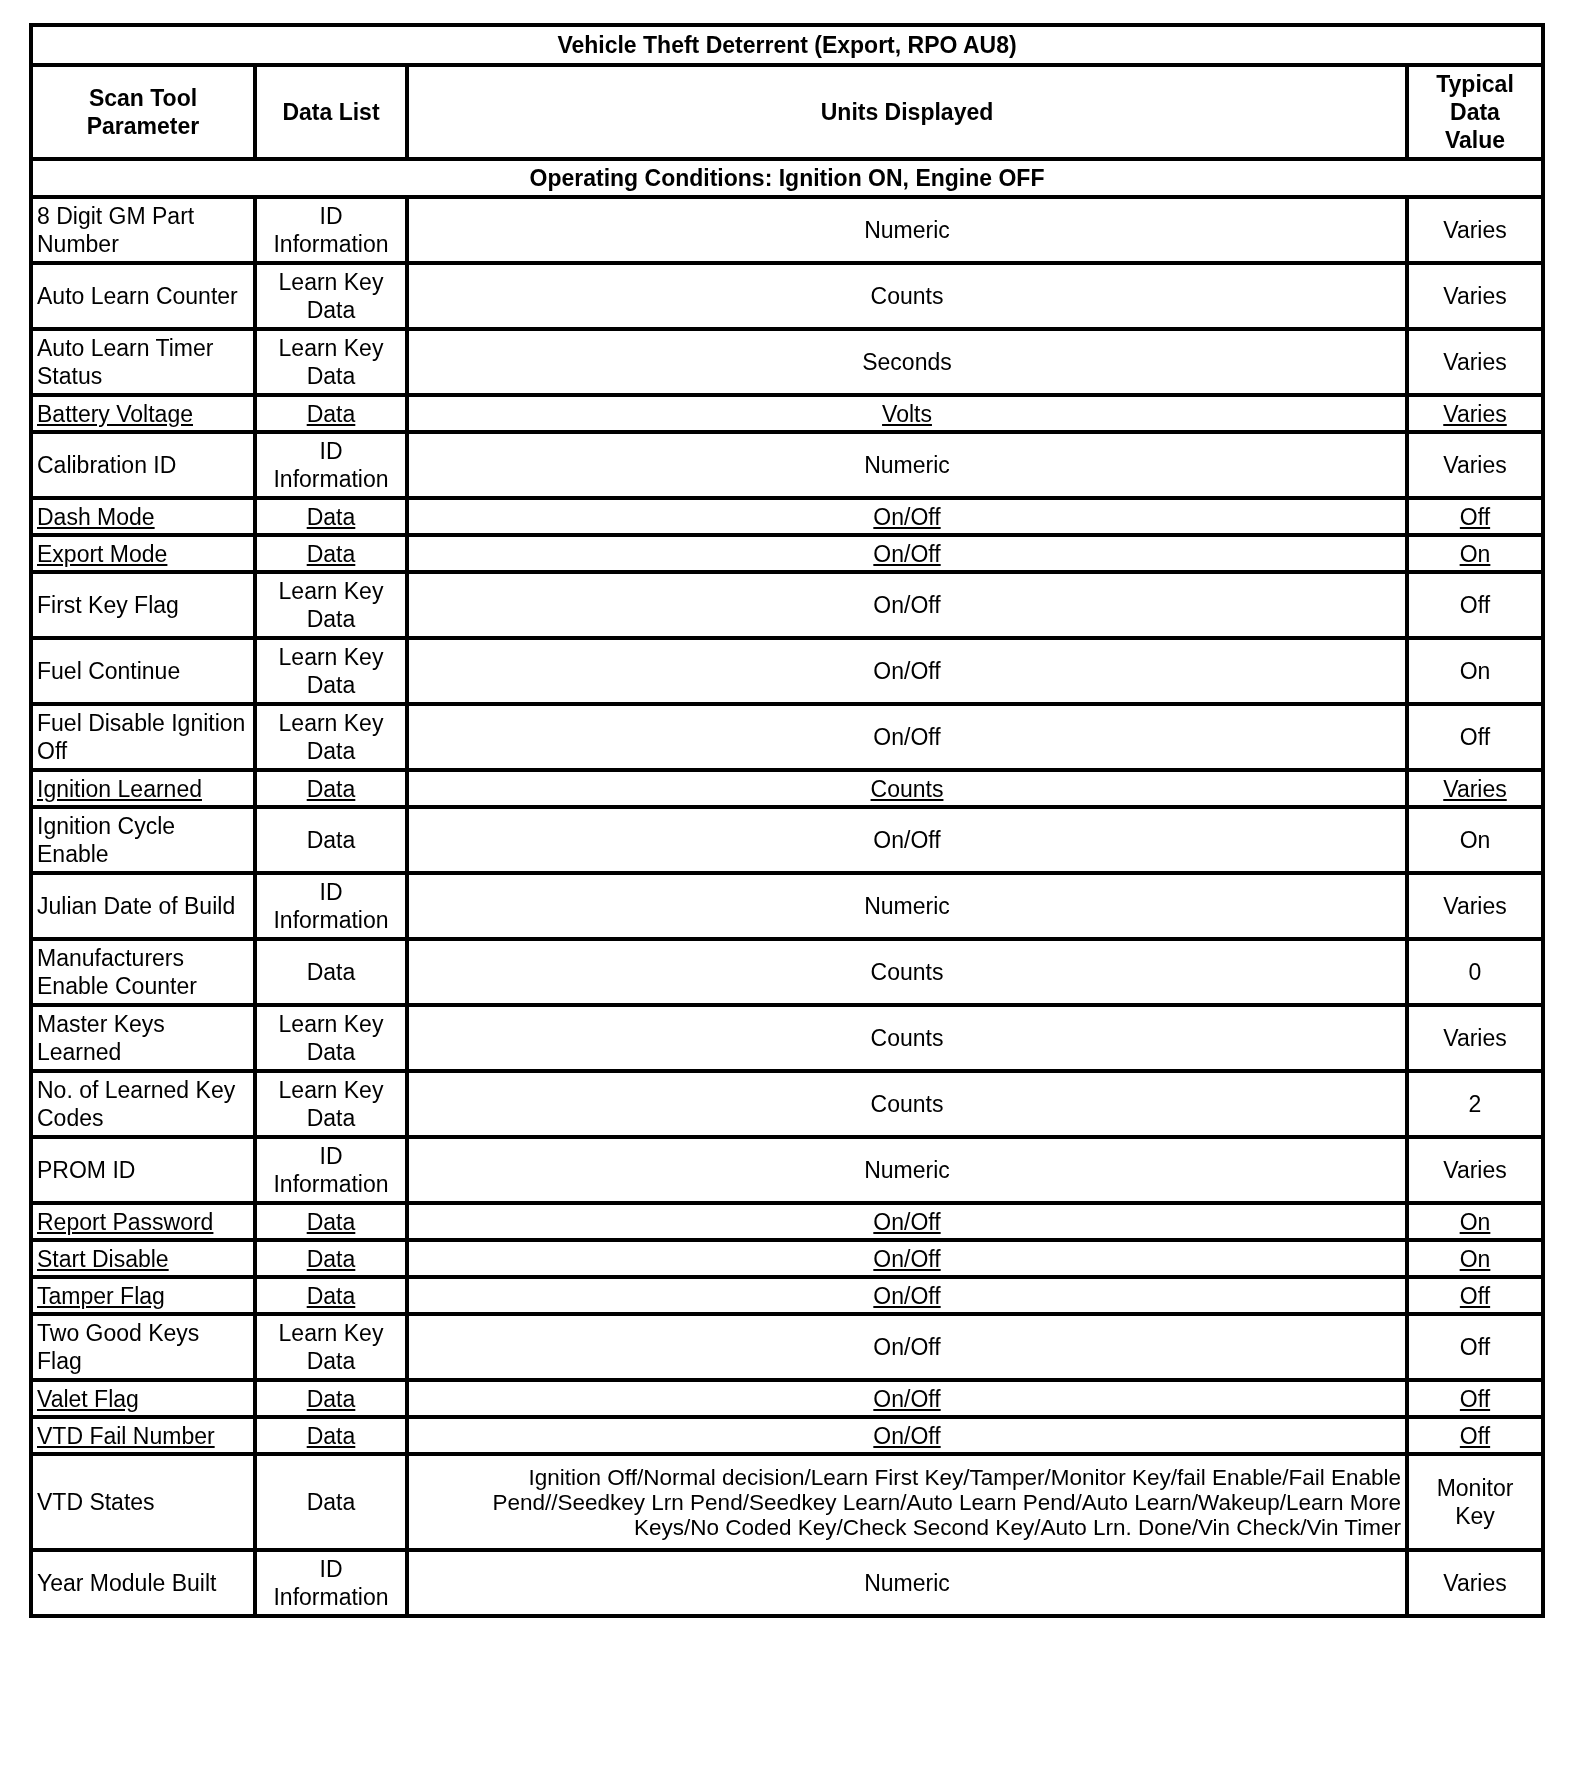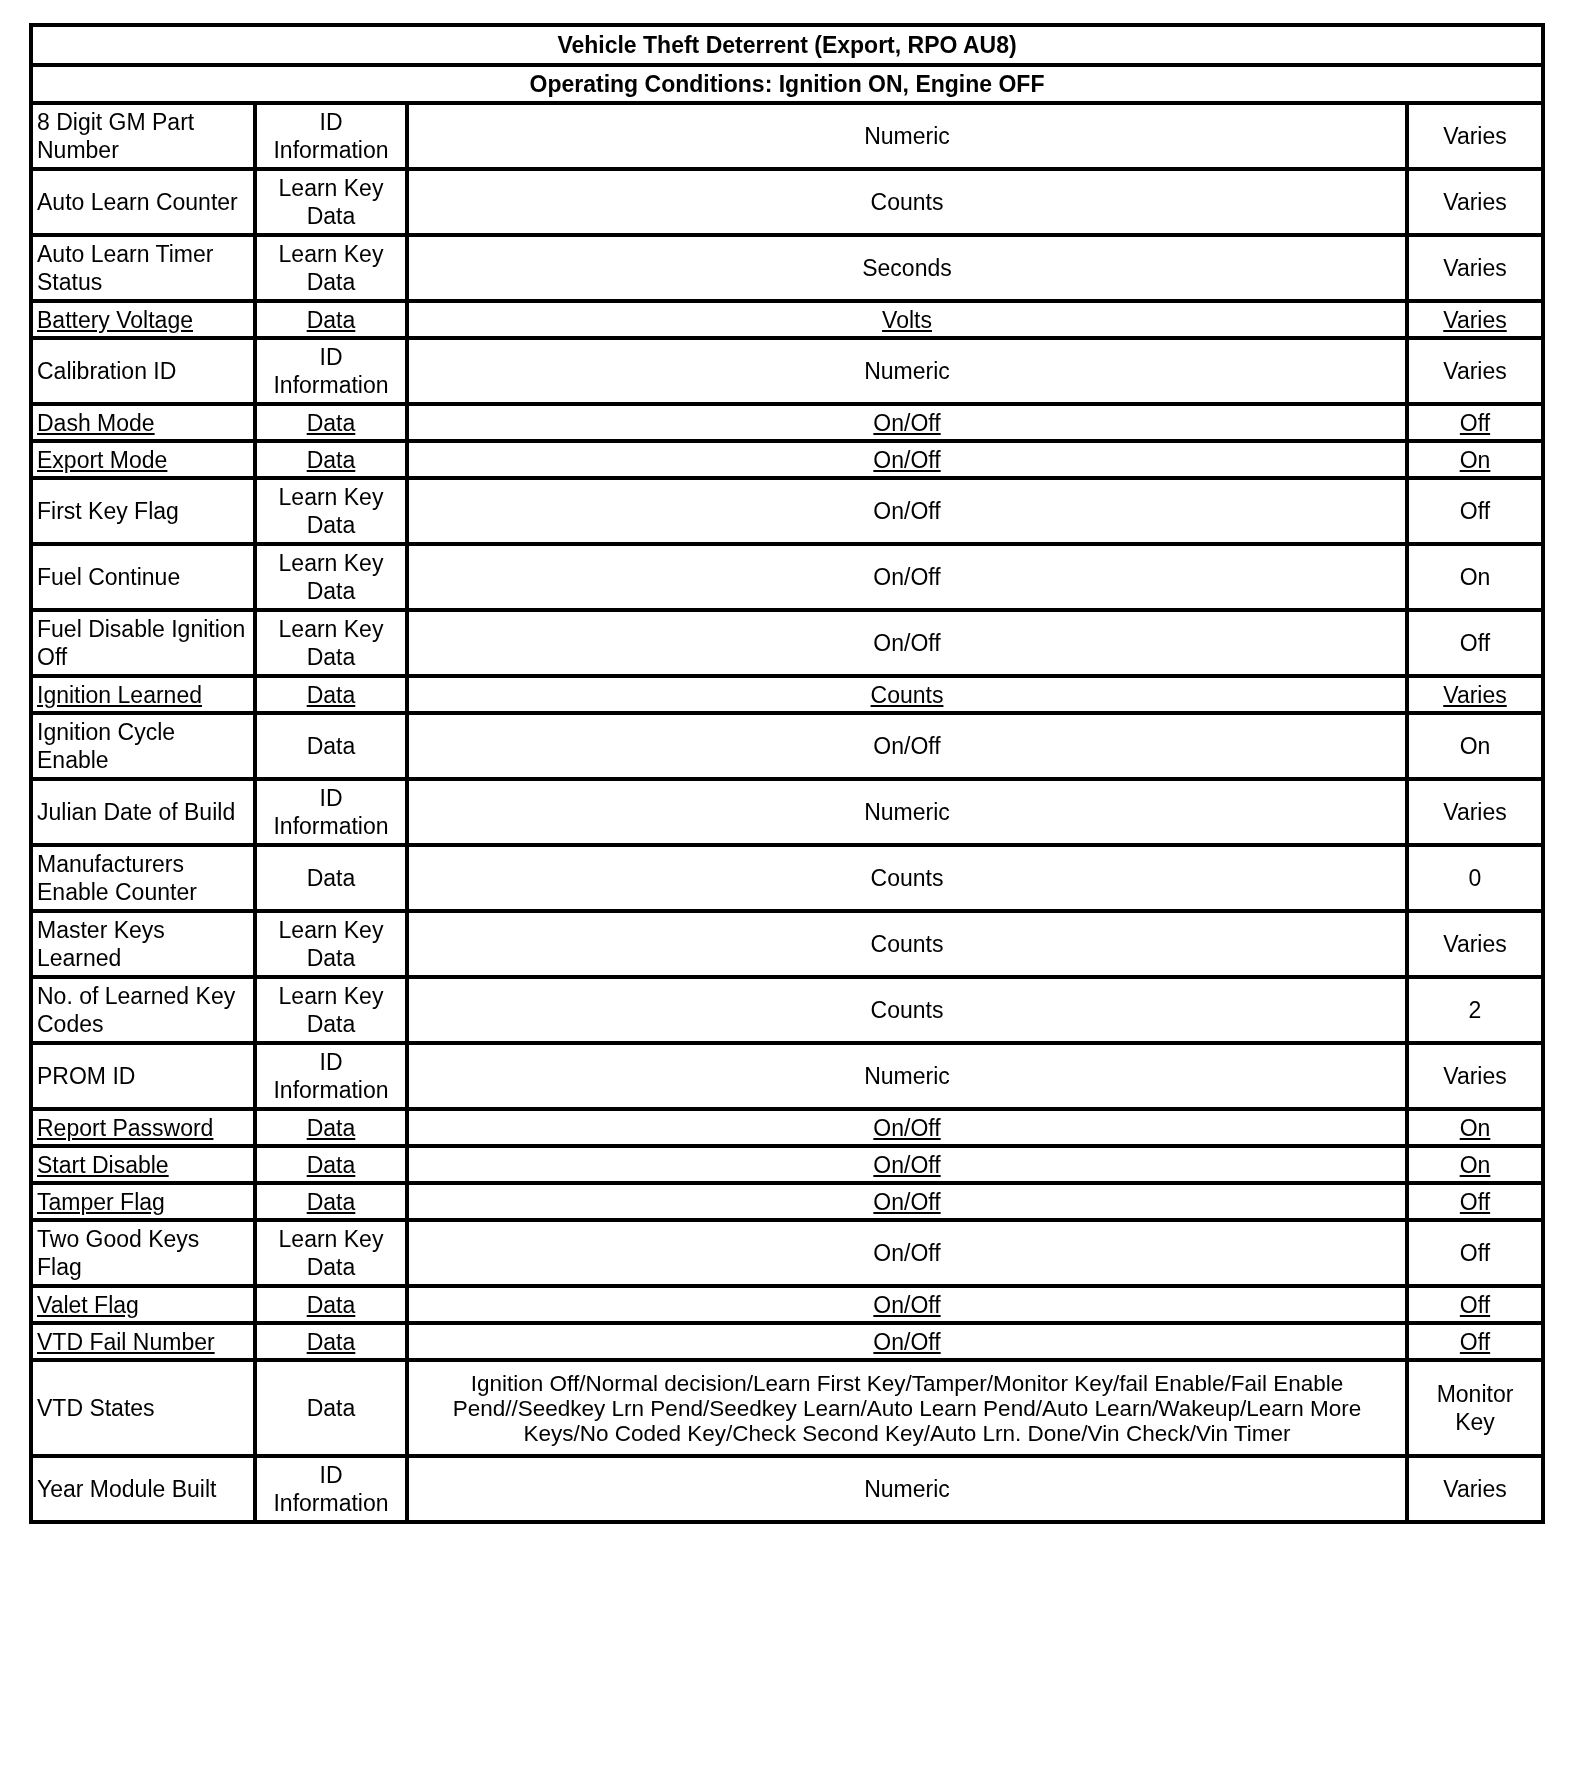--- a/index.html
+++ b/index.html
@@ -23,36 +23,42 @@
   col.c3 { width: 1000px; }
   col.c4 { width: 136px; }
   .title-cell { height: 36px; text-align: center; font-weight: bold; font-size: 22px; }
   .hdr th { height: 90px; font-weight: bold; text-align: center; vertical-align: bottom; padding-bottom: 2px; font-size: 23px; }
   .cond-cell { height: 34px; text-align: center; font-weight: bold; font-size: 22px; }
   td.param { text-align: left; padding-left: 3px; }
   td.center { text-align: center; }
   tr.r2 td { height: 62px; }
   tr.r1 td { height: 33px; text-decoration: underline; }
   tr.r3 td { height: 92px; }
-  tr.r3 td.units { line-height: 25px; font-size: 22.5px; }
+  tr.r3 td.units { line-height: 25px; font-size: 22.5px; text-align: right; }
 </style>
 </head>
 <body>
 
 <table class="vtd">
   <colgroup>
       <col class="c1">
       <col class="c2">
       <col class="c3">
       <col class="c4">
     </colgroup>
   <tbody>
       <tr>
     <td colspan="4" class="title-cell">Vehicle Theft Deterrent (Export, RPO AU8)</td>
   </tr>
+  <tr class="hdr">
+    <th style="padding-left:30px;padding-right:30px;">Scan Tool<br>Parameter</th>
+    <th>Data List</th>
+    <th>Units Displayed</th>
+    <th style="padding-left:16px;padding-right:16px;">Typical<br>Data<br>Value</th>
+  </tr>
   <tr>
     <td colspan="4" class="cond-cell">Operating Conditions: Ignition ON, Engine OFF</td>
   </tr>
   </tbody>
     <tbody id="rows">
       <tr class="r2">
     <td class="param">8 Digit GM Part Number</td>
     <td class="center">ID<br>Information</td>
     <td class="center units">Numeric</td>
     <td class="center">Varies</td>

